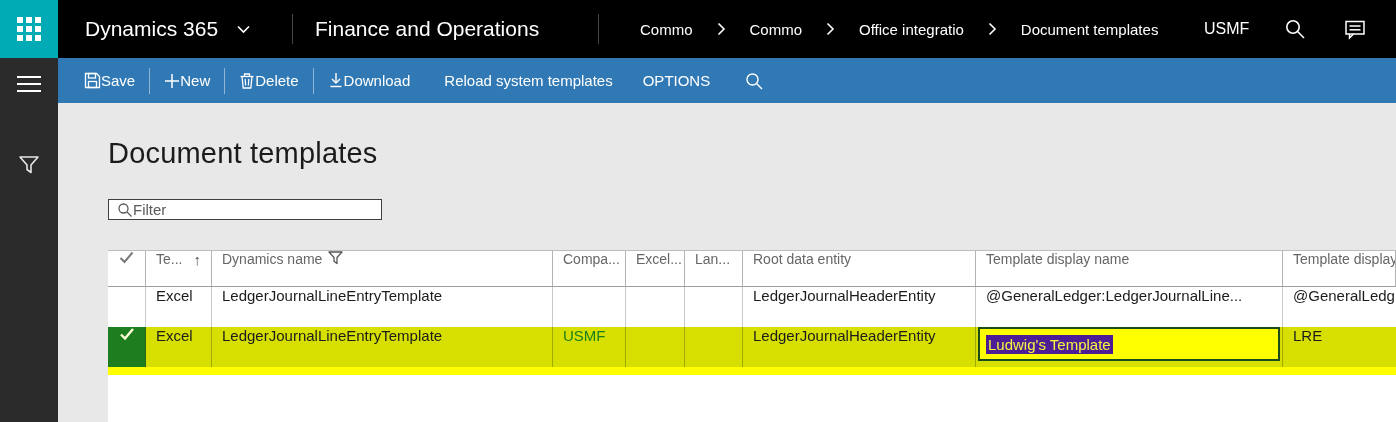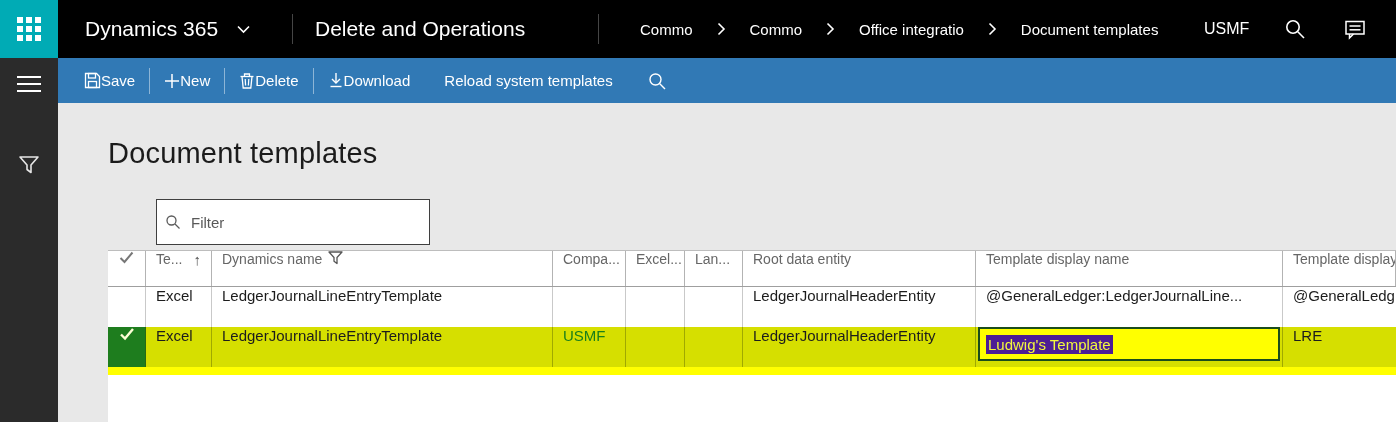--- a/index.html
+++ b/index.html
@@ -34,21 +34,21 @@
 
   
   .actionbar { position:absolute; left:58px; top:58px; width:1338px; height:45px; background:#3179b5; color:#fff; display:flex; align-items:center; font-size:15px; padding-left:14px; }
   .ab-item { display:flex; align-items:center; padding:0 12px; height:45px; cursor:pointer; white-space:nowrap; }
   .ab-sep { width:1px; height:26px; background:rgba(255,255,255,0.45); margin:0 2px; }
   .ab-search { margin-left:22px; }
 
   
   .content { position:absolute; left:58px; top:103px; width:1338px; height:319px; background:#e8e8e8; }
   .page-title { position:absolute; left:50px; top:34px; font-size:29px; font-weight:300; letter-spacing:0.2px; color:#1b1b1b; }
-  .filter-box { position:absolute; left:50px; top:96px; width:274px; height:46px; background:#fff; border:1px solid #3f3f3f; display:flex; align-items:center; padding:0 8px; gap:10px;margin-left:48px; }
+  .filter-box { position:absolute; left:50px; top:96px; width:274px; height:21px; background:#fff; border:1px solid #3f3f3f; display:flex; align-items:center; padding:0 8px; gap:0; }
   .filter-box input { border:none; outline:none; flex:1; font-size:15px; font-family:"Liberation Sans",sans-serif; background:transparent; color:#1c1c1c; }
   .filter-box input::placeholder { color:#595959; }
 
   
   .grid { position:absolute; left:50px; top:147px; right:0; bottom:0; background:#fff; overflow:hidden; }
   .g-row { display:flex; width:100%; }
   .g-head { height:37px; border-top:1px solid #bdbdbd; border-bottom:1px solid #9f9f9f; color:#666; font-size:14px; }
   .g-body { height:40px; font-size:15px; }
   .cell { display:flex; align-items:flex-start; padding:0 10px; border-right:1px solid #c9c9c9; overflow:hidden; white-space:nowrap; height:100%; }
   .g-head .cell { border-right:1px solid #b3b3b3; gap:6px; }
@@ -93,21 +93,21 @@
   <div class="brand">
     <span>Dynamics 365</span>
     <svg width="13" height="9" viewBox="0 0 13 9">
         <polyline points="1,1.5 6.5,7 12,1.5" fill="none" stroke="#fff" stroke-width="1.6"></polyline>
       </svg>
   </div>
 
   <div class="tb-divider" style="left:292px"></div>
 
   <div class="product">
-    <span>Delete and Operations</span>
+    <span>Finance and Operations</span>
   </div>
 
   <div class="tb-divider" style="left:598px"></div>
 
   <div class="crumbs">
     <span class="crumb clip1">Commo</span>
     <svg width="9" height="14" viewBox="0 0 9 14">
         <polyline points="1.5,1.5 7,7 1.5,12.5" fill="none" stroke="#fff" stroke-width="1.6"></polyline>
       </svg>
     <span class="crumb clip1">Commo</span>
@@ -181,20 +181,23 @@
   <div class="ab-item">
     <svg width="16" height="17" viewBox="0 0 16 17">
       <line x1="8" y1="1" x2="8" y2="10.5" stroke="#fff" stroke-width="1.4"></line>
       <polyline points="4,7 8,11 12,7" fill="none" stroke="#fff" stroke-width="1.4"></polyline>
       <line x1="2.5" y1="14.5" x2="13.5" y2="14.5" stroke="#fff" stroke-width="1.4"></line>
     </svg>
     <span>Download</span>
   </div>
   <div class="ab-item" style="margin-left:10px">
     <span>Reload system templates</span>
+  </div>
+  <div class="ab-item" style="margin-left:6px">
+    <span>OPTIONS</span>
   </div>
   <svg class="ab-search" width="20" height="20" viewBox="0 0 20 20">
     <circle cx="8.5" cy="8.5" r="5.5" fill="none" stroke="#fff" stroke-width="1.4"></circle>
     <line x1="12.8" y1="12.8" x2="18" y2="18" stroke="#fff" stroke-width="1.4"></line>
   </svg>
 </div>
 
 <div class="content">
   <div class="page-title">Document templates</div>
 

